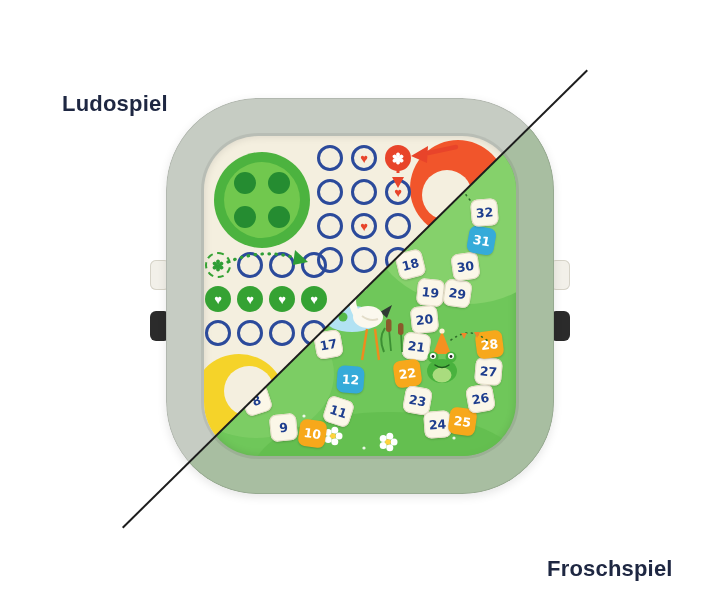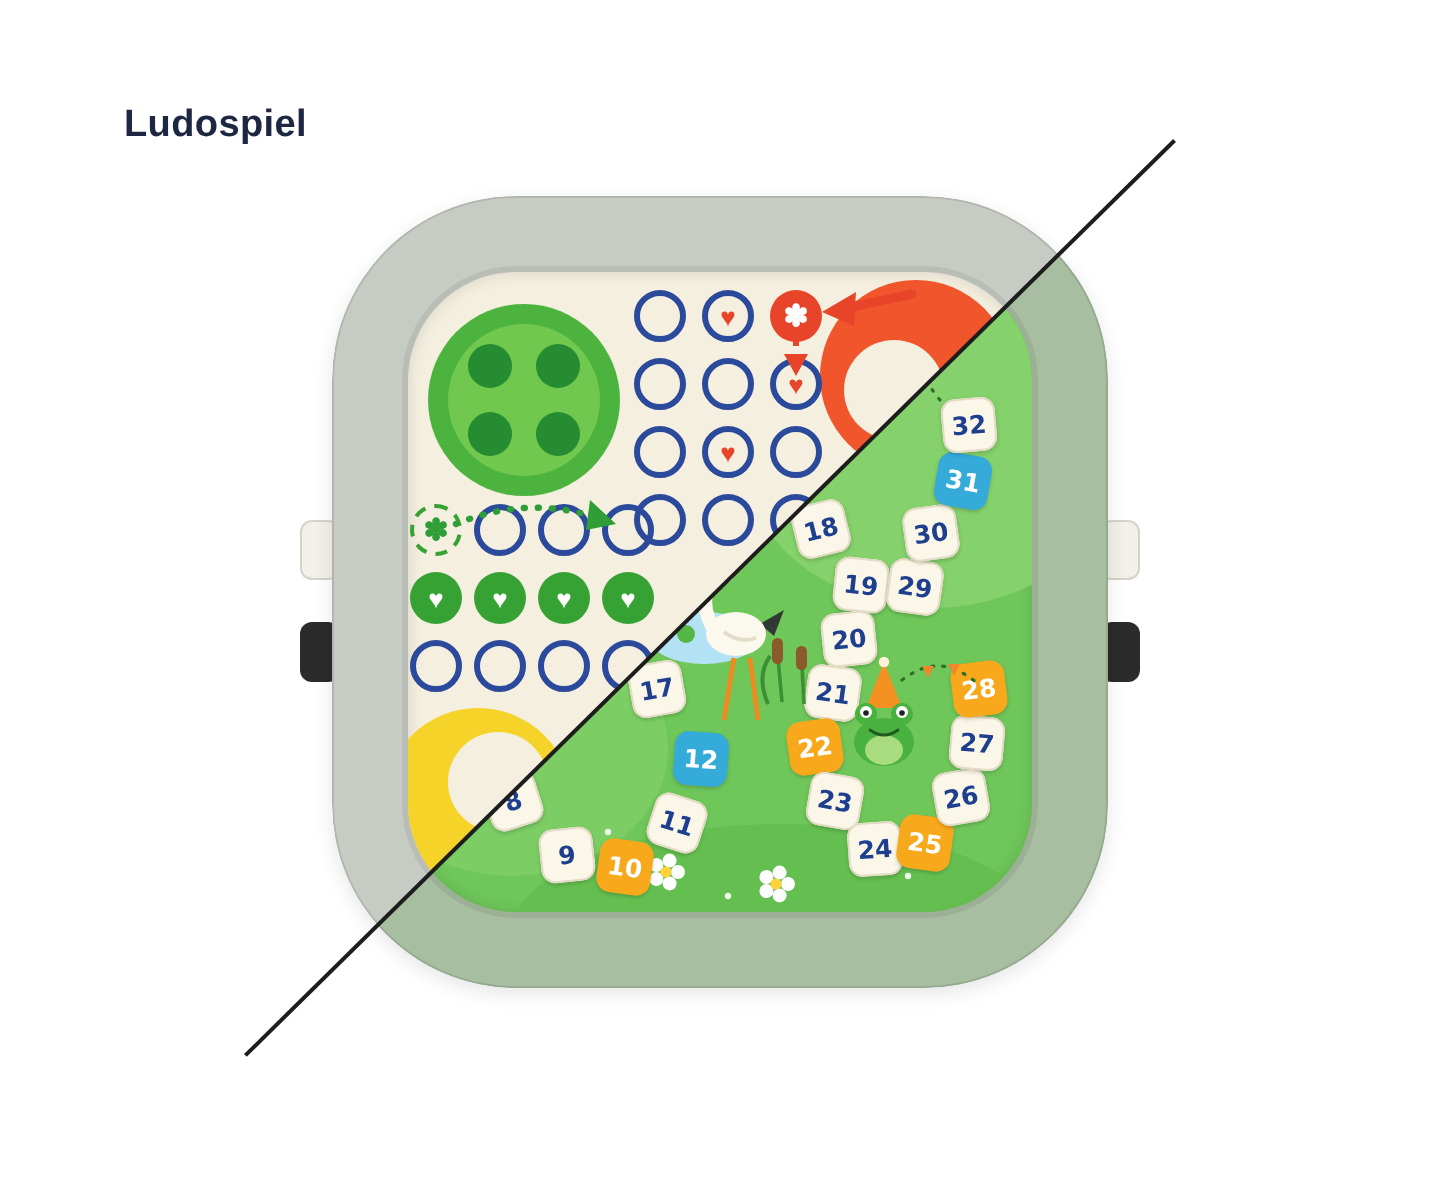--- a/index.html
+++ b/index.html
@@ -1,18 +1,18 @@
 <!DOCTYPE html>
 <html><head>
 <meta charset="utf-8">
 <style>
   html,body{margin:0;padding:0;background:#fff;}
   .stage{position:relative;width:720px;height:600px;background:#ffffff;overflow:hidden;
          font-family:"Liberation Sans",sans-serif;}
-  .label{position:absolute;font-weight:700;font-size:19px;color:#1e2742;letter-spacing:.2px;z-index:5;}
+  .label{position:absolute;font-weight:700;font-size:22px;color:#1e2742;letter-spacing:.2px;z-index:5;margin-top:39px;}
   .label-ludo{left:62px;top:52px;}
   .label-frog{left:547px;top:517px;}
   .divider{position:absolute;left:122px;top:527px;width:652px;height:2px;background:#1d1d1d;
            transform:rotate(-44.56deg);transform-origin:0 0;z-index:6;}
   .latch{position:absolute;width:20px;height:30px;border-radius:6px;z-index:1;}
   .latch-white{background:#f2f0e9;box-shadow:inset 0 0 0 1px #d6d3c8;}
   .latch-black{background:#2b2b2b;}
   .latch-l1{left:150px;top:260px;}
   .latch-l2{left:150px;top:311px;}
   .latch-r1{left:550px;top:260px;}
@@ -53,20 +53,21 @@
   .tile-white{background:#fbf7e8;color:#1e3e8e;box-shadow:0 1px 2px rgba(0,0,0,.18),inset 0 0 0 1px #e2dac4;}
   .tile-orange{background:#f7a81b;color:#ffffff;}
   .tile-blue{background:#35abd9;color:#ffffff;}
 </style>
 </head>
 <body>
 
 <div class="stage">
 
   <div class="label label-ludo">Ludospiel</div>
+  <div class="label label-frog">Froschspiel</div>
 
   <div class="latch latch-white latch-l1"></div>
   <div class="latch latch-black latch-l2"></div>
   <div class="latch latch-white latch-r1"></div>
   <div class="latch latch-black latch-r2"></div>
 
   <div class="device">
 
     <div class="variant variant-ludo">
       <div class="board board-ludo">

